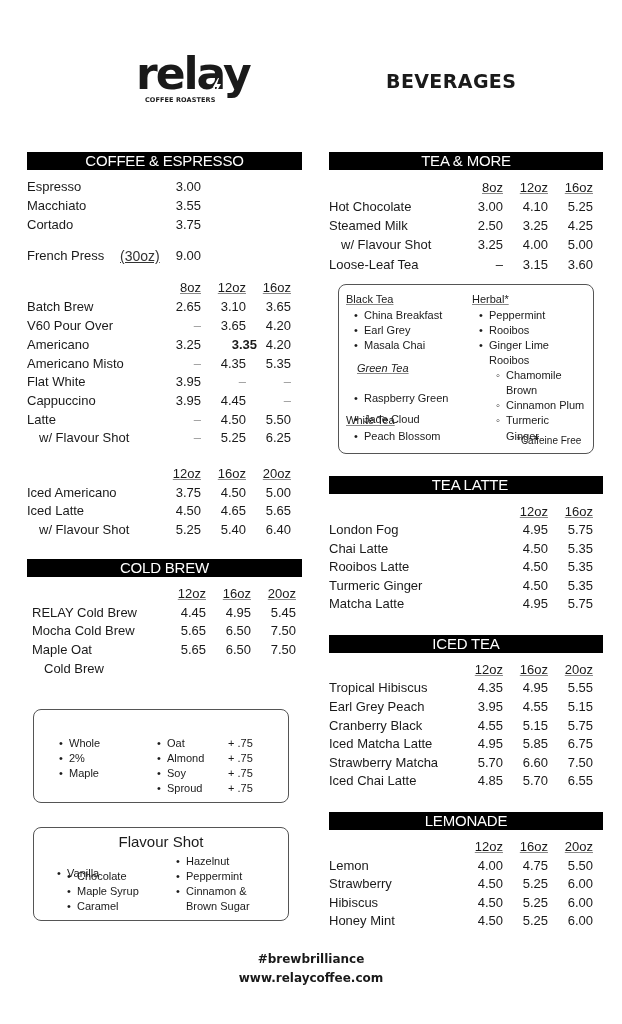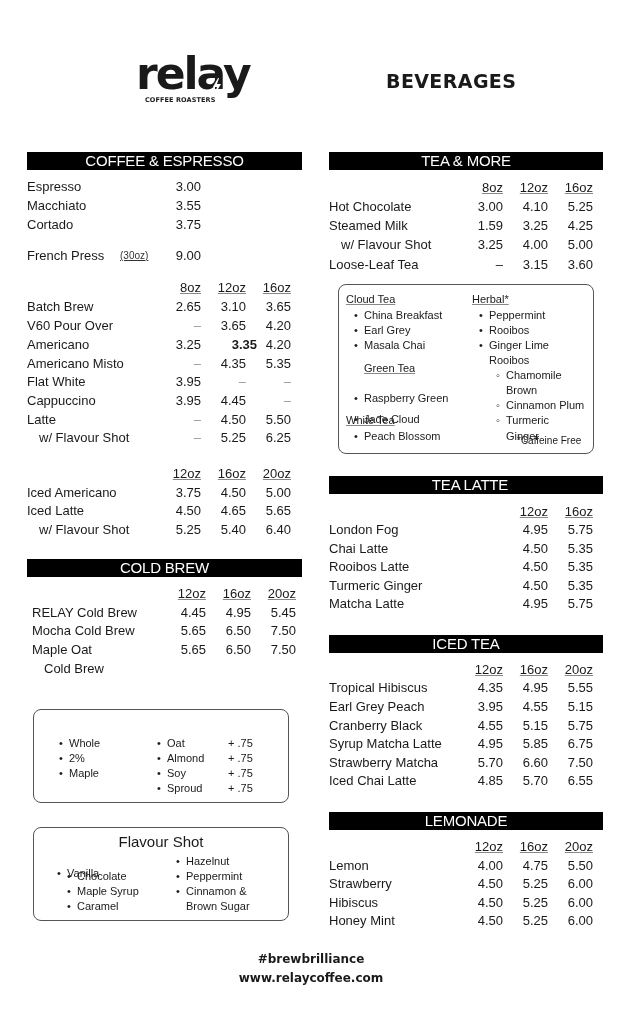--- a/index.html
+++ b/index.html
@@ -12,21 +12,21 @@
     .logo-sub { position: absolute; left: 9px; top: 38px; font-family: "DejaVu Sans", sans-serif; font-weight: bold; font-size: 6.5px; letter-spacing: 0.1px; color: #1a1a1a; }
 
     .page-title { position: absolute; left: 386px; top: 70px; font-family: "DejaVu Sans", sans-serif; font-weight: bold; font-size: 19px; letter-spacing: 0.4px; color: #1a1a1a; }
 
     .hdr { position: absolute; height: 18px; background: #000; color: #fff; text-align: center; font-size: 15px; line-height: 18px; letter-spacing: -0.2px; }
 
     .row { position: absolute; font-size: 13px; line-height: 18px; white-space: nowrap; color: #1a1a1a; }
     .name { position: absolute; left: 0; top: 0; }
     .val { position: absolute; top: 0; text-align: right; width: 34px; }
     .colhdr { position: absolute; font-size: 13px; line-height: 18px; text-decoration: underline; text-decoration-color: #888; text-align: right; width: 34px; color: #1a1a1a; }
-    .note { position: absolute; font-size: 10px; line-height: 18px; color: #333; text-decoration: underline; }
+    .note { position: absolute; font-size: 14px; line-height: 18px; color: #333; text-decoration: underline; }
     .dash { color: #999; }
 
     .box { position: absolute; border: 1px solid #555; border-radius: 8px; }
     .box-title { position: absolute; left: 0; right: 0; text-align: center; font-size: 15px; line-height: 18px; }
     .bl { position: absolute; font-size: 11px; line-height: 15px; white-space: nowrap; color: #1a1a1a; }
     .bl .b { display: inline-block; width: 10px; }
     .ul { text-decoration: underline; text-decoration-color: #888; }
 
     .footer { position: absolute; left: 0; width: 622px; text-align: center; font-family: "DejaVu Sans", sans-serif; font-weight: bold; font-size: 12px; line-height: 19px; color: #1a1a1a; }
   </style>
@@ -203,44 +203,44 @@
   <span class="colhdr" style="left:559px;top:179px;">16oz</span>
 </div>
 <div class="row" style="left:329px;top:198px;width:280px;">
   <span class="name">Hot Chocolate</span>
   <span class="val" style="left:140px;">3.00</span>
   <span class="val" style="left:185px;">4.10</span>
   <span class="val" style="left:230px;">5.25</span>
 </div>
 <div class="row" style="left:329px;top:217px;width:280px;">
   <span class="name">Steamed Milk</span>
-  <span class="val" style="left:140px;">1.59</span>
+  <span class="val" style="left:140px;">2.50</span>
   <span class="val" style="left:185px;">3.25</span>
   <span class="val" style="left:230px;">4.25</span>
 </div>
 <div class="row" style="left:329px;top:236px;width:280px;">
   <span class="name" style="left:12px;">w/ Flavour Shot</span>
   <span class="val" style="left:140px;">3.25</span>
   <span class="val" style="left:185px;">4.00</span>
   <span class="val" style="left:230px;">5.00</span>
 </div>
 <div class="row" style="left:329px;top:256px;width:280px;">
   <span class="name">Loose-Leaf Tea</span>
   <span class="val" style="left:140px;">–</span>
   <span class="val" style="left:185px;">3.15</span>
   <span class="val" style="left:230px;">3.60</span>
 </div>
 
 <div class="box" style="left:338px;top:284px;width:256px;height:170px;">
-  <div class="bl ul" style="left:7px;top:7px;">Cloud Tea</div>
+  <div class="bl ul" style="left:7px;top:7px;">Black Tea</div>
   <div class="bl" style="left:15px;top:23px;"><span class="b">•</span><span>China Breakfast</span></div>
   <div class="bl" style="left:15px;top:38px;"><span class="b">•</span><span>Earl Grey</span></div>
   <div class="bl" style="left:15px;top:53px;"><span class="b">•</span><span>Masala Chai</span></div>
 
-  <div class="bl ul" style="left:25px;top:76px;">Green Tea</div>
+  <div class="bl ul" style="left:18px;top:76px;font-style:italic;">Green Tea</div>
   <div class="bl" style="left:15px;top:91px;margin-top:36px;"><span class="b">•</span><span>Jade Cloud</span></div>
   <div class="bl" style="left:15px;top:106px;"><span class="b">•</span><span>Raspberry Green</span></div>
 
   <div class="bl ul" style="left:7px;top:128px;">White Tea</div>
   <div class="bl" style="left:15px;top:144px;"><span class="b">•</span><span>Peach Blossom</span></div>
 
   <div class="bl ul" style="left:133px;top:7px;">Herbal*</div>
   <div class="bl" style="left:140px;top:23px;"><span class="b">•</span><span>Peppermint</span></div>
   <div class="bl" style="left:140px;top:38px;"><span class="b">•</span><span>Rooibos</span></div>
   <div class="bl" style="left:140px;top:53px;"><span class="b">•</span><span>Ginger Lime</span></div>
@@ -302,21 +302,21 @@
   <span class="val" style="left:185px;">4.55</span>
   <span class="val" style="left:230px;">5.15</span>
 </div>
 <div class="row" style="left:329px;top:717px;width:280px;">
   <span class="name">Cranberry Black</span>
   <span class="val" style="left:140px;">4.55</span>
   <span class="val" style="left:185px;">5.15</span>
   <span class="val" style="left:230px;">5.75</span>
 </div>
 <div class="row" style="left:329px;top:735px;width:280px;">
-  <span class="name">Syrup Matcha Latte</span>
+  <span class="name">Iced Matcha Latte</span>
   <span class="val" style="left:140px;">4.95</span>
   <span class="val" style="left:185px;">5.85</span>
   <span class="val" style="left:230px;">6.75</span>
 </div>
 <div class="row" style="left:329px;top:754px;width:280px;">
   <span class="name">Strawberry Matcha</span>
   <span class="val" style="left:140px;">5.70</span>
   <span class="val" style="left:185px;">6.60</span>
   <span class="val" style="left:230px;">7.50</span>
 </div>

